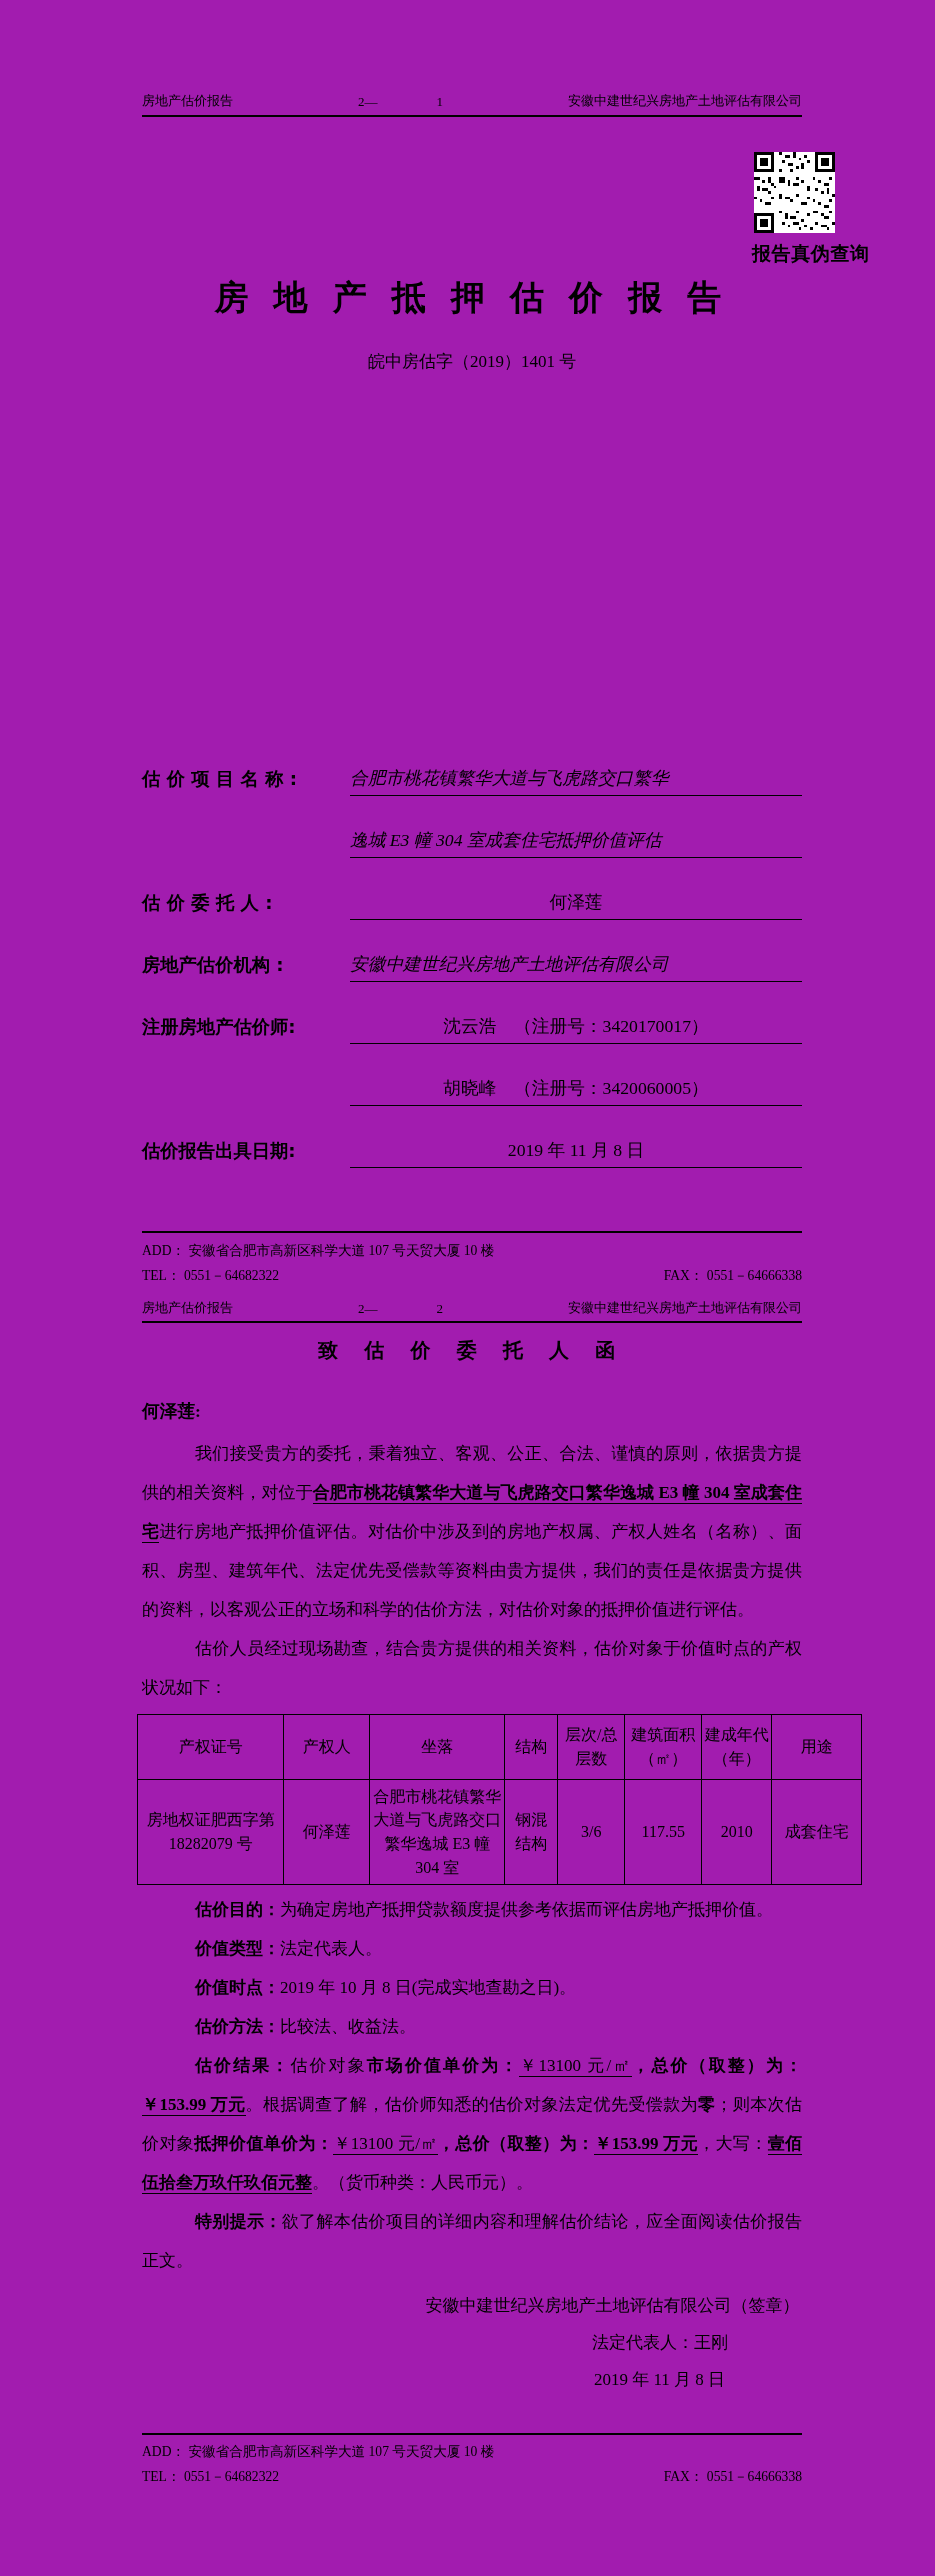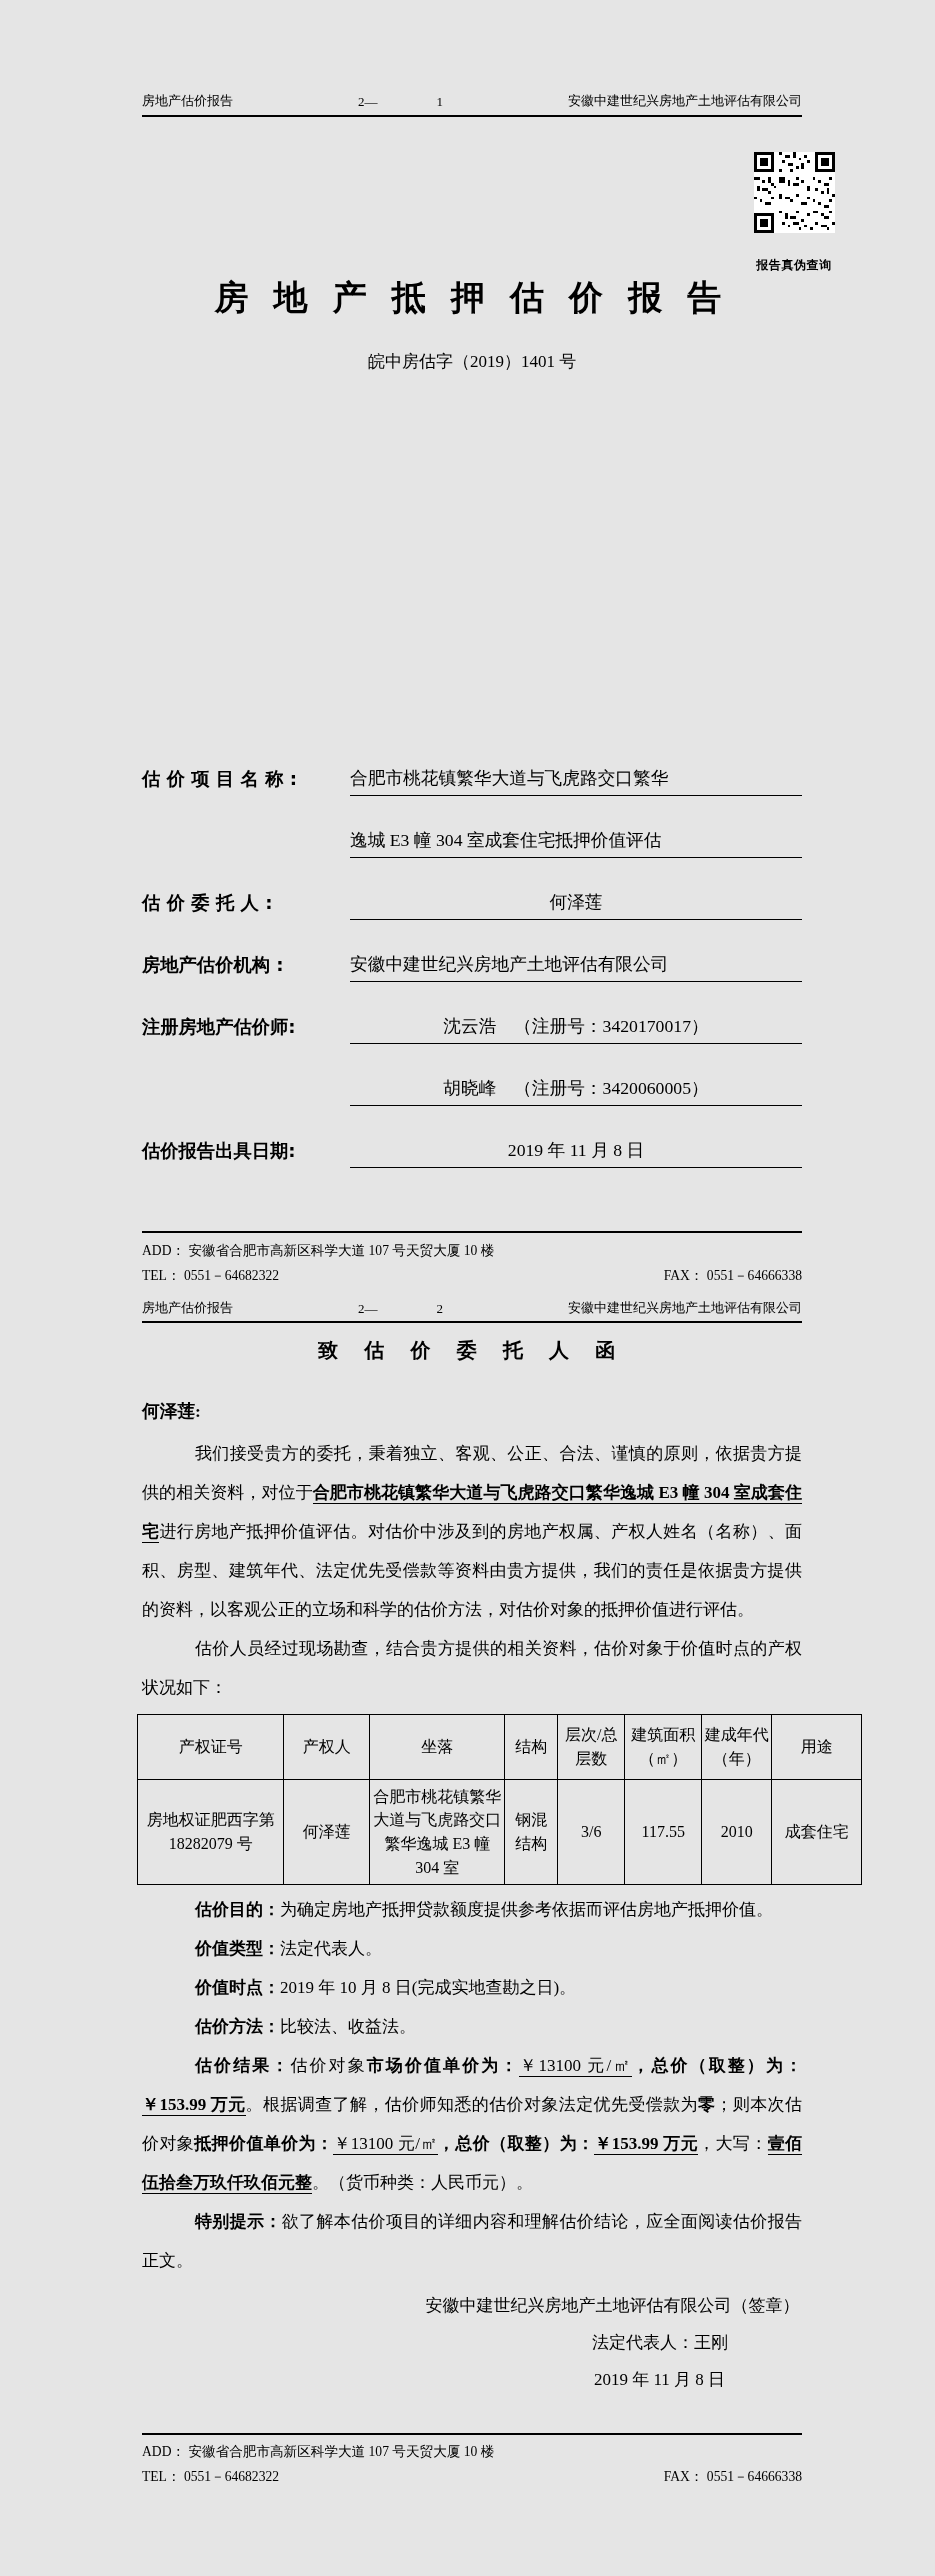--- a/index.html
+++ b/index.html
@@ -1,40 +1,40 @@
 <!DOCTYPE html>
 <html style="font-size:9.4px"><head>
 <meta charset="utf-8">
 <style>
   html,body{margin:0;padding:0;background:#fff;}
   body{width:936px;color:#000;font-family:"Liberation Serif","DejaVu Serif",serif;}
-  .page{position:relative;width:936px;height:1288px;overflow:hidden;background:#e5e5e5;}
+  .page{position:relative;width:936px;height:1288px;overflow:hidden;background:#a21caf;}
   .inner{margin:0 134px 0 142px;}
 
   
   .doc-header{display:flex;align-items:flex-end;justify-content:space-between;
     font-size:13px;padding-bottom:4.7px;border-bottom:2.4px solid #000;}
   .p1 .doc-header{padding-top:92px;}
   .p2 .doc-header{padding-top:10.6px;}
   .header-center{display:flex;gap:59px;}
 
   
   .qr-wrap{position:absolute;top:152px;right:100px;width:84px;text-align:center;}
-  .qr-label{font-weight:bold;font-size:12px;margin-top:24px;white-space:nowrap;letter-spacing:0.6px;
+  .qr-label{font-weight:bold;font-size:19px;margin-top:8px;white-space:nowrap;letter-spacing:0.6px;
     font-family:"DejaVu Sans","Liberation Sans",sans-serif;}
 
   
   .main-title{margin-top:158px;text-align:center;font-size:34px;font-weight:bold;letter-spacing:8.3px;white-space:nowrap;}
   .doc-no{margin-top:29px;text-align:center;font-size:17px;}
   .fields{margin-top:361px;}
   .frow{display:flex;height:62px;align-items:flex-end;}
   .flabel{width:208px;flex:none;font-weight:bold;font-size:18.3px;white-space:nowrap;padding-bottom:4.7px;
     font-family:"DejaVu Sans","Liberation Sans",sans-serif;}
   .fvalue{flex:1;border-bottom:1.8px solid #000;font-size:17.7px;padding-bottom:4.7px;text-align:center;white-space:nowrap;}
-  .fvalue.left{text-align:left;}
+  .fvalue.left{text-align:left;font-style:italic;}
 
   
   .page-footer{position:absolute;left:142px;right:134px;border-top:2.4px solid #000;padding-top:8.3px;font-size:13.6px;}
   .p1 .page-footer{bottom:3.5px;}
   .p2 .page-footer{bottom:90px;}
   .footer-row2{display:flex;justify-content:space-between;margin-top:7px;}
 
   
   .letter-title{margin-top:14px;text-align:center;font-size:20px;font-weight:bold;letter-spacing:10.6px;white-space:nowrap;}
   .salutation{margin-top:35px;font-size:17.7px;font-weight:bold;}

